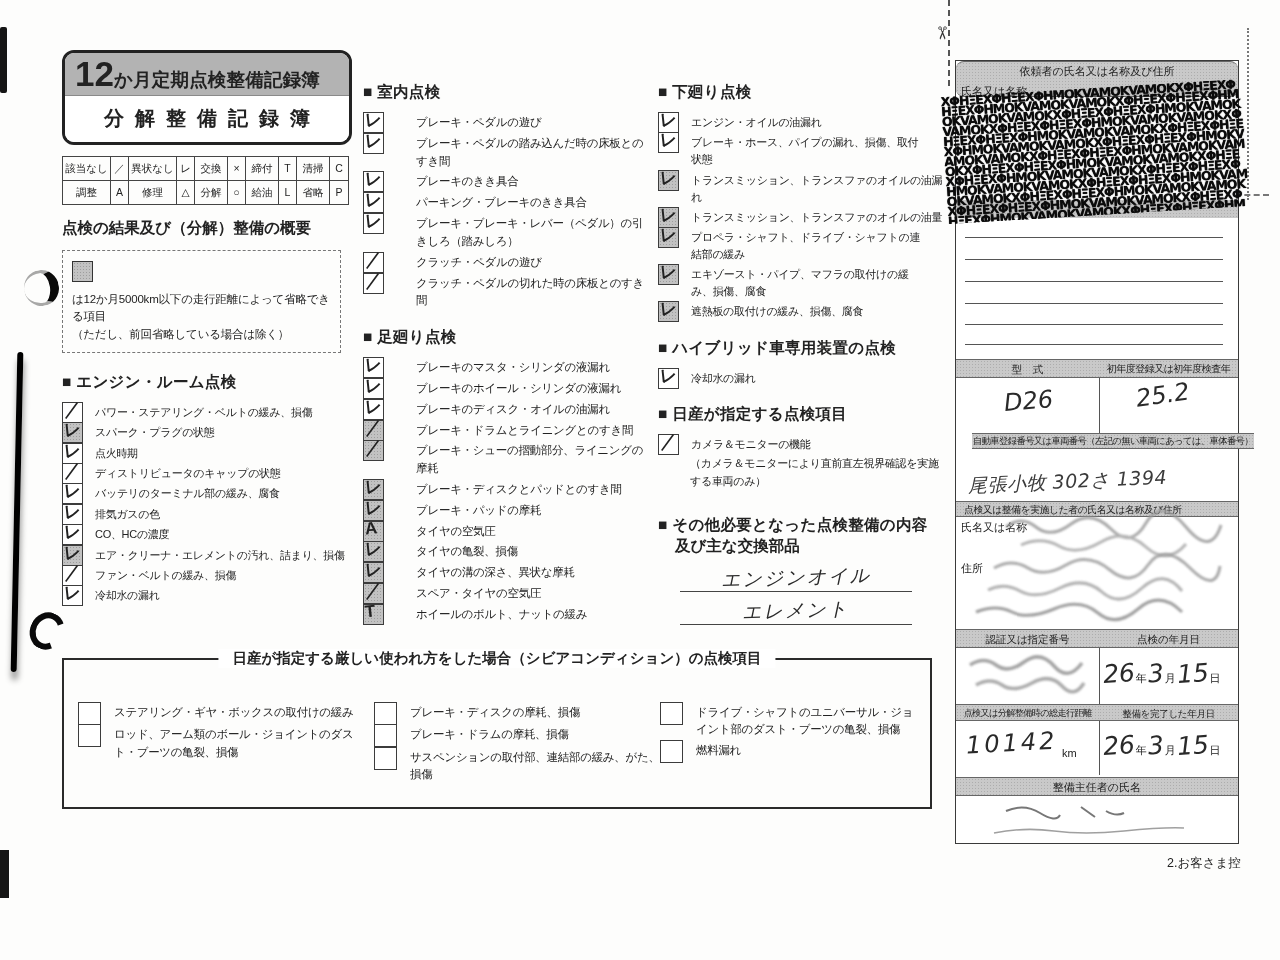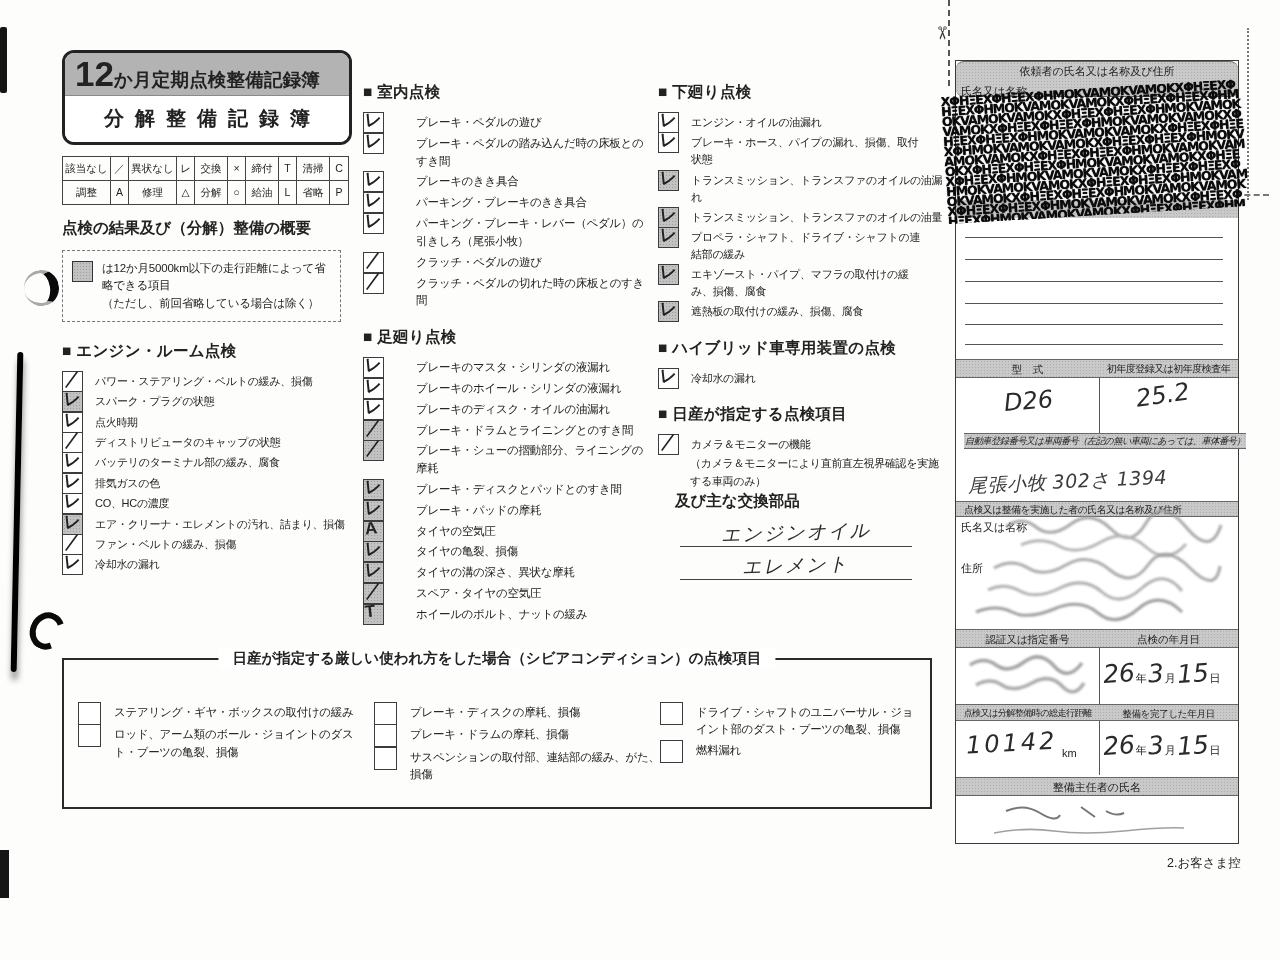--- a/index.html
+++ b/index.html
@@ -25,21 +25,21 @@
   .title-top{background:#b3b3b3;padding:5px 16px 3px 10px;display:flex;align-items:baseline;border-bottom:1px solid #8a8a8a;}
   .title-num{font-size:35px;font-weight:bold;line-height:0.9;}
   .title-rest{font-size:18.5px;font-weight:bold;letter-spacing:0.2px;}
   .title-bottom{background:#fff;font-size:20px;font-weight:bold;text-align:center;padding:9px 0 10px;letter-spacing:11px;text-indent:11px;}
   .legend{margin-top:11px;border:1.2px solid #444;width:285px;font-size:10.5px;}
   .legend-row{display:grid;grid-template-columns:48px 18px 48px 18px 33px 18px 33px 18px 33px 18px;border-bottom:1.2px solid #444;}
   .legend-row:last-child{border-bottom:none;}
   .legend-row span{border-right:1.2px solid #444;text-align:center;padding:5px 0 4px;}
   .legend-row span:last-child{border-right:none;}
   .summary-heading{margin-top:13px;font-size:15.5px;font-weight:bold;}
-  .note-box{margin-top:11px;border:1.5px dashed #777;padding:9px 7px 9px 9px;width:261px;font-size:11.5px;display:flex;gap:9px;}
+  .note-box{margin-top:11px;border:1.5px dashed #777;padding:9px 7px 9px 9px;width:261px;font-size:11.5px;display:flex;gap:9px;flex-direction:column;}
   .note-icon{width:19px;height:19px;border:1.6px solid #333;flex:none;margin-top:1px;
              background-color:#c2c2c2;background-image:radial-gradient(#9d9d9d 0.8px,transparent 0.8px);background-size:3px 3px;}
   .note-text{line-height:1.5;letter-spacing:-0.2px;}
   .engine-heading{margin-top:19px;}
   .col-left .checklist{margin-top:9px;}
   
   .col-mid{position:absolute;left:363px;top:82px;width:290px;}
   .col-right{position:absolute;left:658px;top:82px;width:295px;}
   .col-mid .checklist,.col-right .checklist{margin-top:9px;}
   .gap-head{margin-top:17px;}
@@ -63,21 +63,21 @@
   .rp-requester{left:0;top:0;width:100%;height:36px;font-size:11px;border-radius:8px;}
   .rp-name1{left:5px;top:23px;font-size:11px;}
   .redaction{left:-12px;top:27px;width:302px;height:127px;transform:rotate(-3.5deg);overflow:hidden;
              font-family:"DejaVu Sans",sans-serif;font-weight:bold;font-size:12.5px;line-height:10px;letter-spacing:-1px;
              color:#0b0b0b;word-break:break-all;text-shadow:0 0 1px #000;z-index:3;}
   .rp-band{left:0;top:139px;width:100%;height:18px;}
   .rp-line{left:9px;width:258px;border-top:1.3px solid #555;height:0;}
   .rp-row-h-l{left:0;top:298px;width:143px;height:19px;}
   .rp-row-h-r{left:143px;top:298px;width:139px;height:19px;font-size:10px;letter-spacing:-0.5px;}
   .rp-vdiv{border-left:1.2px solid #555;width:0;}
-  .rp-plate-h{left:8px;top:372px;width:100%;height:16px;font-size:9.3px;letter-spacing:-0.6px;line-height:1.7;font-style:italic;}
+  .rp-plate-h{left:16px;top:372px;width:100%;height:16px;font-size:9.3px;letter-spacing:-0.6px;line-height:1.7;}
   .rp-insp-h{left:0;top:440px;width:100%;height:16px;font-size:9.8px;letter-spacing:-0.4px;line-height:1.65;}
   .rp-name2{left:5px;top:459px;font-size:11px;}
   .rp-addr{left:5px;top:500px;font-size:11px;}
   .rp-cert-h{left:0;top:568px;width:143px;height:19px;}
   .rp-dateh{left:143px;top:568px;width:139px;height:19px;}
   .rp-odo-h{left:0;top:643px;width:143px;height:17px;font-size:9.2px;letter-spacing:-0.7px;line-height:1.8;}
   .rp-comp-h{left:143px;top:643px;width:139px;height:17px;font-size:9.6px;letter-spacing:-0.4px;line-height:1.8;}
   .rp-chief-h{left:0;top:716px;width:100%;height:19px;font-size:11px;}
   .date-row{display:flex;align-items:flex-end;}
   .date-row .num{font-size:25px;line-height:1;transform:rotate(-4deg);}
@@ -282,21 +282,21 @@
           <span class="chk-box">
             <span class="chk-mark">レ</span>
           </span>
           <span class="chk-label">パーキング・ブレーキのきき具合</span>
         </div>
 
         <div class="chk-row">
           <span class="chk-box">
             <span class="chk-mark">レ</span>
           </span>
-          <span class="chk-label">パーキング・ブレーキ・レバー（ペダル）の引きしろ（尾張小牧）</span>
+          <span class="chk-label">ブレーキ・ブレーキ・レバー（ペダル）の引きしろ（踏みしろ）</span>
         </div>
 
         <div class="chk-row">
           <span class="chk-box">
             <span class="chk-mark">／</span>
           </span>
           <span class="chk-label">クラッチ・ペダルの遊び</span>
         </div>
 
         <div class="chk-row">
@@ -466,20 +466,21 @@
 
         <div class="chk-row">
           <span class="chk-box">
             <span class="chk-mark">／</span>
           </span>
           <span class="chk-label">カメラ＆モニターの機能</span>
         </div>
       </div>
     <div class="nissan-note">（カメラ＆モニターにより直前直左視界確認を実施する車両のみ）</div>
 
+    <div class="heading gap-head" style="margin-top:24px;">■ その他必要となった点検整備の内容</div>
     <div class="other-head2">及び主な交換部品</div>
     <div style="margin-top:8px;">
 
         <div class="entry-line"><span class="hand">エンジンオイル</span></div>
 
         <div class="entry-line"><span class="hand">エレメント</span></div>
       </div>
   </div>
 
   <div class="severe-box">

